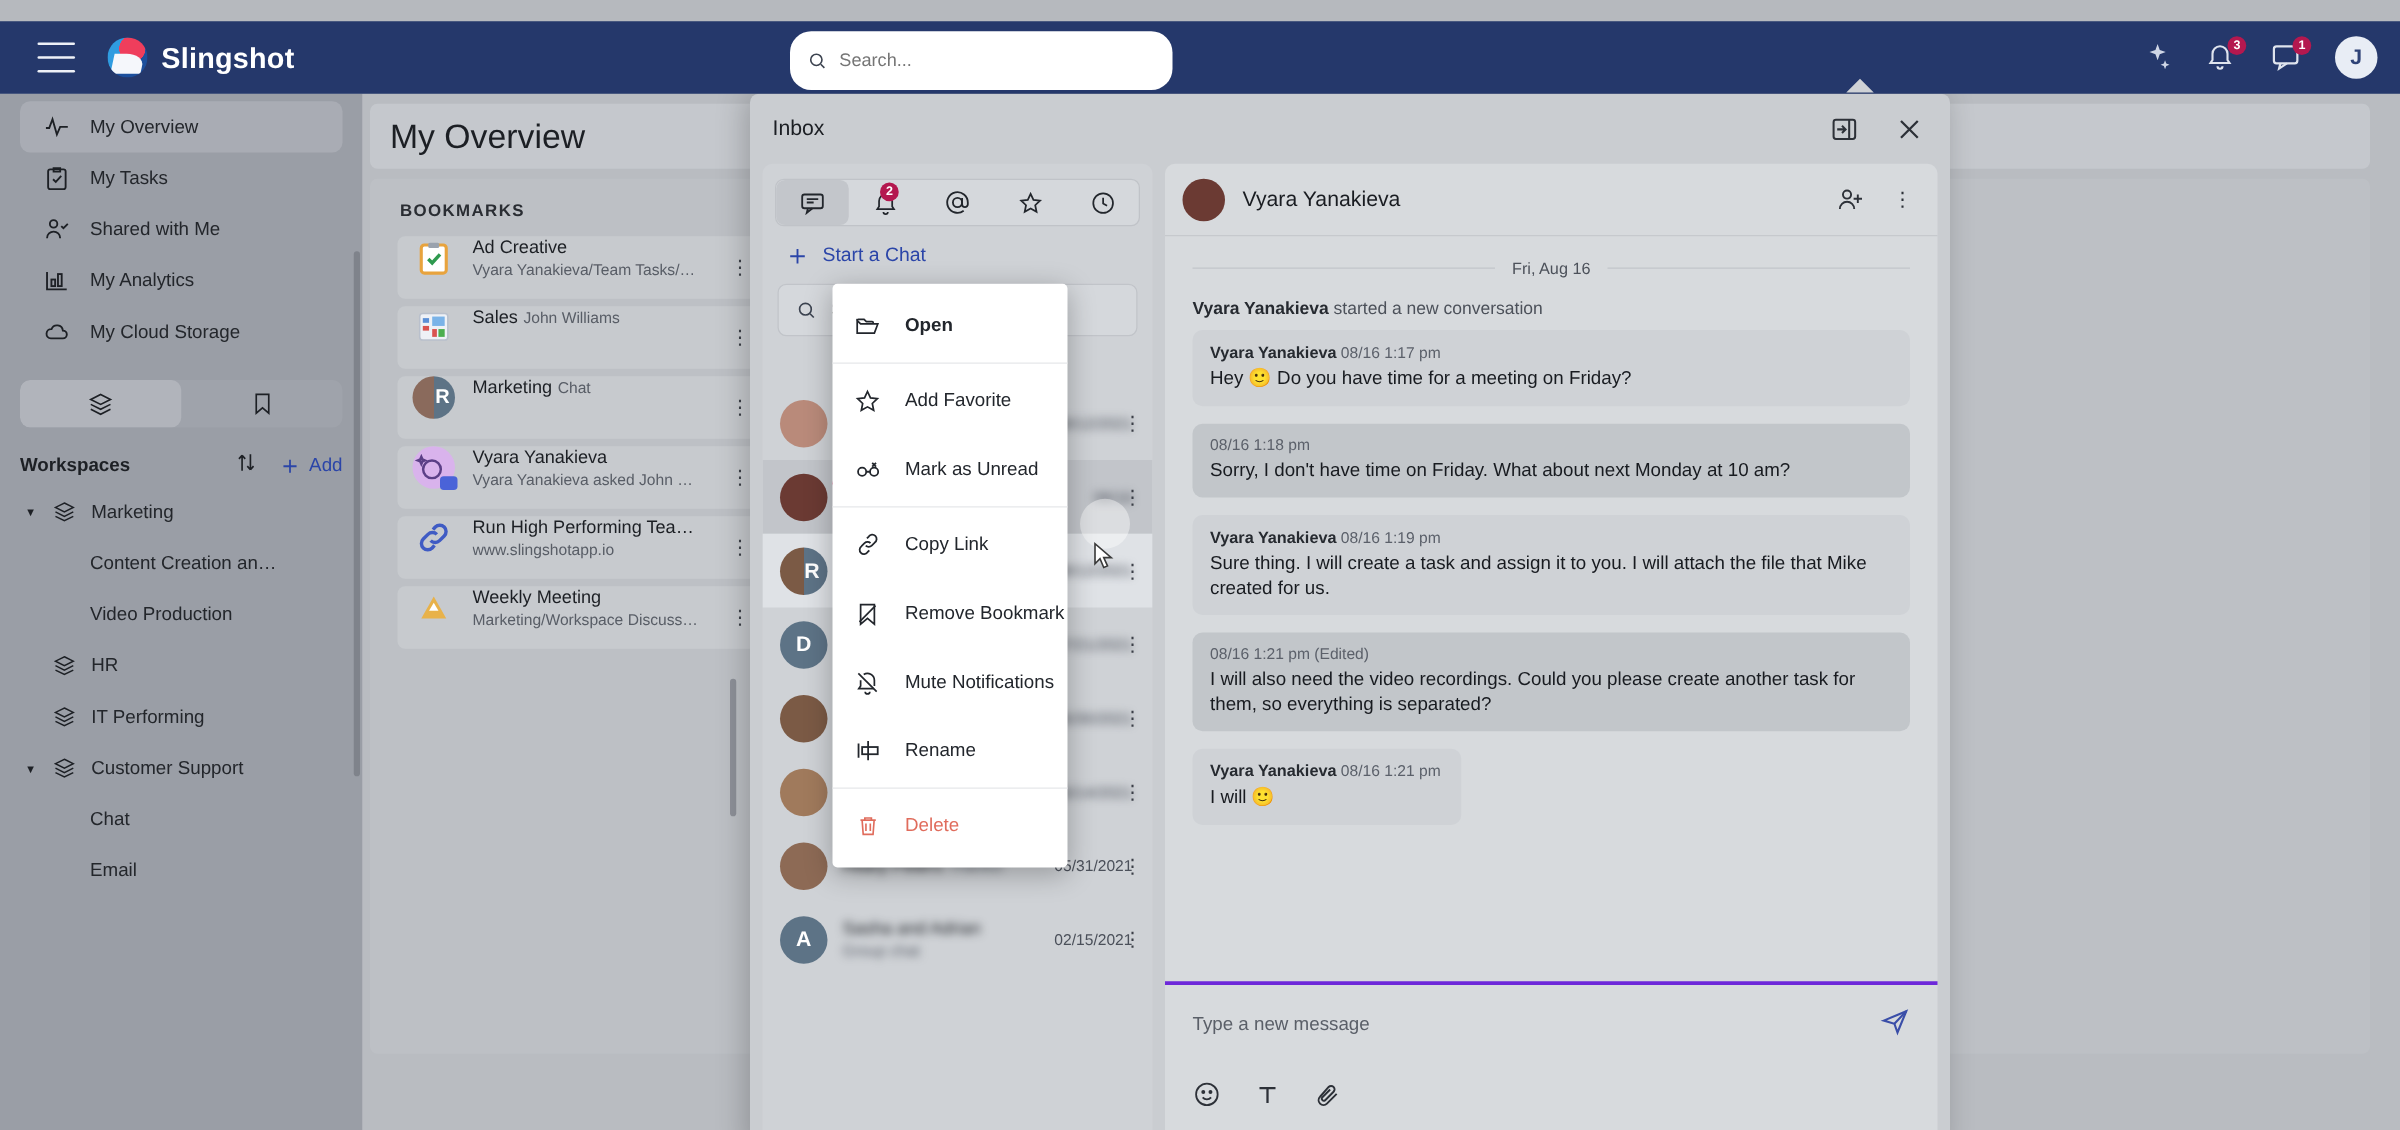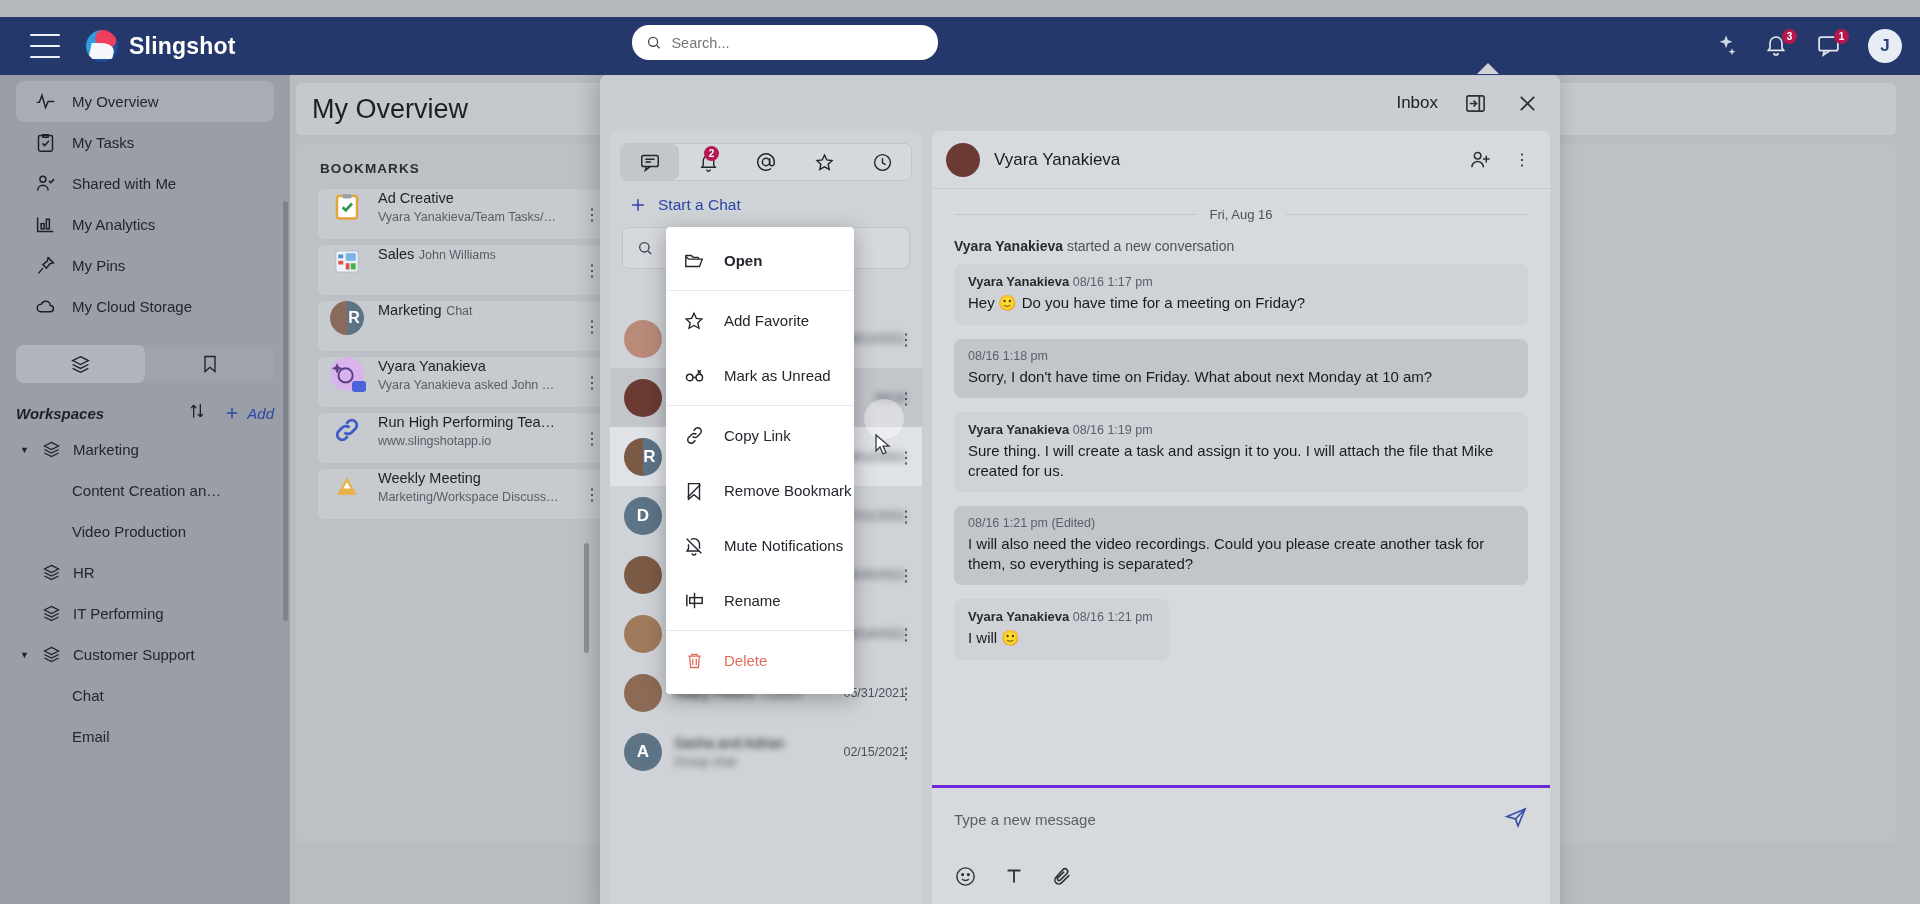--- a/index.html
+++ b/index.html
@@ -24,21 +24,21 @@
     background: radial-gradient(circle at 62% 28%, #ef3e5c 0 34%, rgba(239,62,92,0) 35%),
                 linear-gradient(135deg, #2f9ce0 0 48%, #1c4f9c 48% 100%);
     position: relative; overflow: hidden;
   }
   .logo-circle:after{
     content:""; position:absolute; left:4px; bottom:3px; width:24px; height:16px;
     background:#f5f7fb; border-radius: 0 60% 0 0; transform: skewX(-12deg);
   }
   .brand-name { color:#ffffff; font-size: 23px; font-weight: bold; letter-spacing:.2px;}
   .search-wrap {
-    position:absolute; left: 632px; top: 8px; width: 306px; height: 35px;
+    position:absolute; left: 632px; top: 8px; width: 306px; height: 47px;
     background:#ffffff; border-radius: 17px; display:flex; align-items:center; padding: 0 14px; gap:10px;
   }
   .search-wrap input {
     border:none; outline:none; font-size:14.5px; color:#4c5565; width:100%;
     font-family:"Liberation Sans", sans-serif; background:transparent;
   }
   .topbar-right { position:absolute; right: 18px; top:0; height:58px; display:flex; align-items:center; gap: 26px;}
   .tb-icon { position:relative; width:26px; height:26px; cursor:pointer; color:#dfe4ee;}
   .badge {
     position:absolute; top:-4px; right:-7px; min-width:15px; height:15px; padding: 0 3px;
@@ -69,21 +69,21 @@
   .nav-ico { width:22px; height:22px; display:flex; align-items:center; justify-content:center;}
   .seg-wrap {
     margin: 18px 16px 0 16px; height:38px; display:flex; border-radius:8px; overflow:hidden;
     background: rgba(255,255,255,0.06);
   }
   .seg {
     flex:1; display:flex; align-items:center; justify-content:center; cursor:pointer; color:#25282d;
   }
   .seg.active { background:#b1b4bb; border-radius:8px;}
   .ws-head {
-    display:flex; align-items:center; margin: 18px 16px 4px 16px; gap: 16px; font-style: italic;
+    display:flex; align-items:center; margin: 18px 16px 4px 16px; gap: 16px;
   }
   .ws-title { font-size:15px; color:#1d2025; font-weight:bold; flex:1;}
   .ws-sort { color:#1f2227; cursor:pointer; }
   .ws-add { display:flex; align-items:center; gap:6px; color:#2b45a8; font-size:15px; cursor:pointer;}
   .ws-row {
     height:41px; display:flex; align-items:center; gap:12px; padding-left: 20px; font-size:15px;
     color:#23262b; cursor:pointer;
   }
   .ws-row .caret { width:10px; color:#1d2025; font-size:9px; }
   .ws-child { padding-left: 72px; height:41px; display:flex; align-items:center; font-size:15px; color:#23262b; cursor:pointer;}
@@ -113,21 +113,21 @@
   .bm-sub { font-size:12.5px; color:#585d66; white-space:nowrap; overflow:hidden; text-overflow:ellipsis; max-width:178px;}
   .kebab { position:absolute; right:8px; top:50%; transform:translateY(-50%); cursor:pointer; color:#3b3f47;}
   .main-scroll { position:absolute; left:288px; top:400px; width:5px; height:110px; background:#8e9199; border-radius:3px;}
 
   
   .inbox {
     position:absolute; left:600px; top:58px; width:960px; height:846px;
     background:#cacdd1; border-radius:7px 7px 0 0; z-index:30; box-shadow: -4px 0 24px rgba(0,0,0,.22);
   }
   .inbox-head { height:56px; display:flex; align-items:center; padding: 0 18px; }
-  .inbox-title { font-size:17px; color:#1b1e23; flex:1;text-align:right;}
+  .inbox-title { font-size:17px; color:#1b1e23; flex:1;}
   .ih-btn { width:30px; height:30px; display:flex; align-items:center; justify-content:center; cursor:pointer; color:#2d3138; margin-left:22px;}
 
   .inbox-body { position:absolute; top:56px; left:0; width:960px; height:790px; display:flex; }
   .conv-col { width:312px; margin:0 0 0 10px; background:#cfd2d6; border-radius:8px 8px 0 0; position:relative;}
   .tabs {
     margin: 12px 10px 0 10px; height:38px; display:flex; background:#d5d8dc; border-radius:7px;
     border:1px solid #c0c3c8;
   }
   .tab { flex:1; display:flex; align-items:center; justify-content:center; cursor:pointer; color:#2b2f36; position:relative;}
   .tab.active { background:#c3c6cb; border-radius:7px;}
@@ -273,29 +273,20 @@
             <path d="M3 4v16h18"></path>
             <rect x="7" y="11" width="3.4" height="6"></rect>
             <rect x="13" y="6" width="3.4" height="11"></rect>
           </svg>
       </span>
       <span>My Analytics</span>
     </div>
     <div class="nav-item">
       <span class="nav-ico">
         <svg width="21" height="21" viewBox="0 0 24 24" fill="none" stroke="#1d2025" stroke-width="1.7">
-            <path d="M15 3l6 6-4 1-4 5-4-4 5-4z"></path>
-            <path d="M9 15l-5 6"></path>
-          </svg>
-      </span>
-      <span>My Pins</span>
-    </div>
-    <div class="nav-item">
-      <span class="nav-ico">
-        <svg width="21" height="21" viewBox="0 0 24 24" fill="none" stroke="#1d2025" stroke-width="1.7">
             <path d="M6.5 18h11a3.6 3.6 0 000-7.2 5.4 5.4 0 00-10.4-1.3A3.6 3.6 0 006.5 18z"></path>
           </svg>
       </span>
       <span>My Cloud Storage</span>
     </div>
 
     <div class="seg-wrap">
       <div class="seg active">
         <svg width="21" height="21" viewBox="0 0 24 24" fill="none" stroke="#1d2025" stroke-width="1.5">
             <path d="M12 3l9 4.5-9 4.5-9-4.5z"></path>

